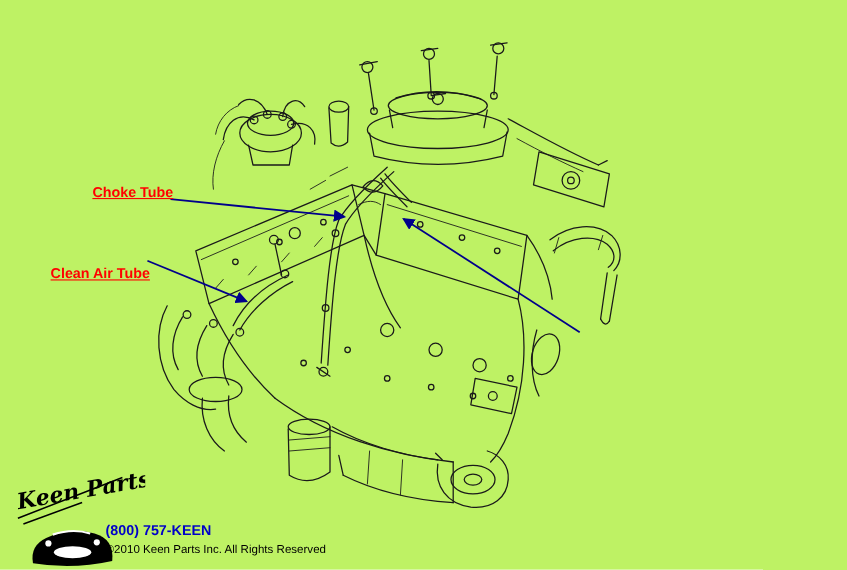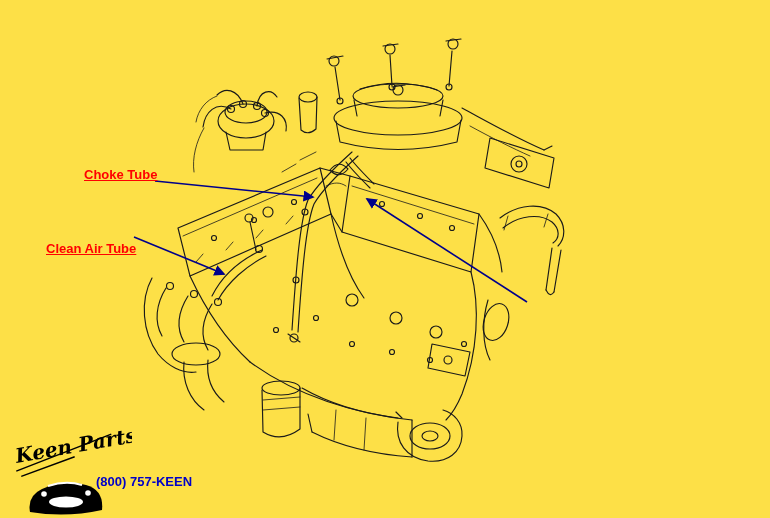--- a/index.html
+++ b/index.html
@@ -4,21 +4,21 @@
 <style>
   :root{
     --label-red:#FF0000;
     --arrow-blue:#00008B;
     --phone-blue:#0000C8;
     --line-art:#1A1A1A;
   }
   *{box-sizing:border-box;}
   html,body{margin:0;padding:0;background:#fff;}
   .canvas{
-    position:relative;width:770px;height:518px;background:#fde047;
+    position:relative;width:770px;height:518px;background:#bef264;
     font-family:"Liberation Sans",sans-serif;overflow:hidden;
   }
   .layer{position:absolute;left:0;top:0;}
   
   #engine path,#engine line,#engine ellipse,#engine circle{
     fill:none;stroke:var(--line-art);stroke-width:1.15;
     stroke-linecap:round;stroke-linejoin:round;
   }
   #engine .thin{stroke-width:0.8;}
   
@@ -240,14 +240,15 @@
         <path d="M16 84 Q13 68 28 61 Q50 51 72 57 Q90 62 88 82 Q52 90 16 84 Z" fill="#000"></path>
         <ellipse cx="52" cy="74" rx="17" ry="5.5" fill="#fff"></ellipse>
         <circle cx="30" cy="66" r="2.8" fill="#fff"></circle>
         <circle cx="74" cy="65" r="2.8" fill="#fff"></circle>
         <path d="M34 58 Q52 52 68 57" stroke="#fff" stroke-width="2" fill="none"></path>
       </g>
     </svg>
   </div>
 
   <div class="phone">(800) 757-KEEN</div>
+  <div class="copyright">©2010 Keen Parts Inc. All Rights Reserved</div>
 
 </div>
 
 </body></html>

